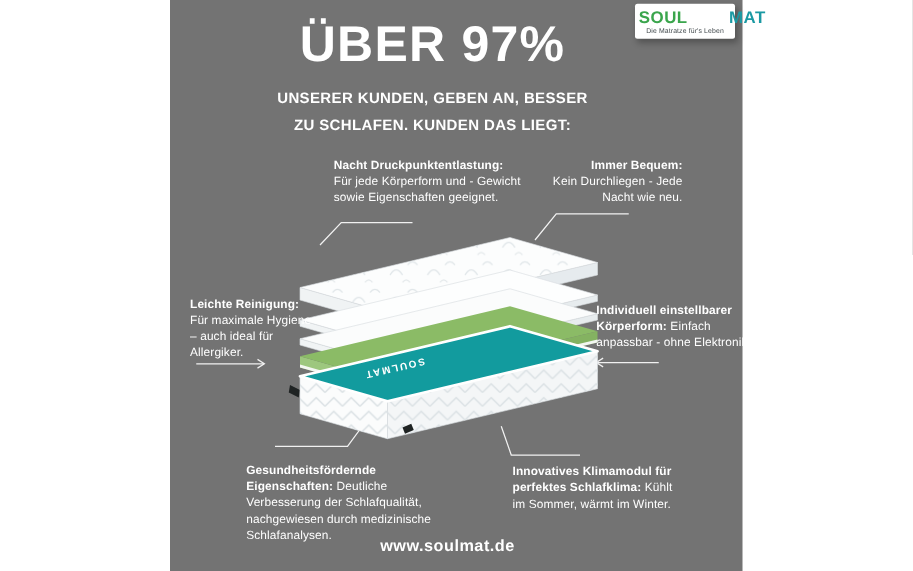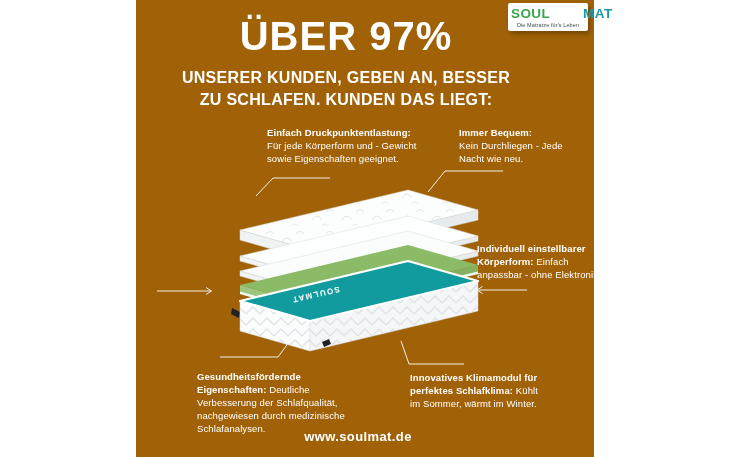--- a/index.html
+++ b/index.html
@@ -1,37 +1,37 @@
 <!DOCTYPE html>
 <html><head>
 <meta charset="utf-8">
 <style>
   * { margin:0; padding:0; box-sizing:border-box; }
   html,body { background:#ffffff; }
   body { font-family:"Liberation Sans", sans-serif; }
   .page { position:relative; width:730px; height:457px; background:#ffffff; overflow:hidden; margin:0 auto; }
-  .canvas { position:absolute; left:136px; top:0; width:458px; height:457px; background:#a16207; }
+  .canvas { position:absolute; left:136px; top:0; width:458px; height:457px; background:#737373; }
 
   .title { position:absolute; top:14px; left:0; width:420px; text-align:center;
            color:#fff; font-size:40px; font-weight:bold; letter-spacing:1px; }
   .subtitle { position:absolute; top:67px; left:0; width:420px; text-align:center;
-              color:#fff; font-size:16px; font-weight:bold; letter-spacing:.3px; line-height:22px; }
+              color:#fff; font-size:12px; font-weight:bold; letter-spacing:.3px; line-height:22px; }
 
   .logo { position:absolute; top:3px; right:6px; width:80px; background:#fff; border-radius:2px;
           padding:4px 3px 3px; text-align:center; box-shadow:2px 3px 5px rgba(0,0,0,.28); }
   .logo-main { font-size:13.5px; font-weight:bold; letter-spacing:.4px; line-height:14px; }
   .logo-soul { color:#3aa54c; } .logo-mat { color:#1b99a3;padding-left:33px; }
   .logo-tagline { font-size:5.5px; color:#424a4d; margin-top:1px; letter-spacing:.1px; }
 
   .callout { position:absolute; color:#fff; font-size:9.5px; line-height:13px; letter-spacing:.1px; }
   .c-title { font-weight:bold; }
   .block .c-title { display:block; }
 
   .co-druckpunkt { left:131px; top:126px; width:150px; }
-  .co-bequem     { left:323px; top:126px; width:112px; }
+  .co-bequem     { left:298px; top:126px; width:112px;text-align:right; }
   .co-reinigung  { left:16px;  top:237px; width:102px; }
   .co-haertegrad { left:341px; top:242px; width:126px; }
   .co-gesundheit { left:61px;  top:370px; width:172px; }
   .co-klima      { left:274px; top:371px; width:132px; }
 
   .lines, .mattress-svg { position:absolute; }
   .lines { left:0; top:0; width:458px; height:457px; }
   .mattress-svg { left:82px; top:184px; width:272px; height:170px; }
 
   .footer { position:absolute; top:429px; left:0; width:444px; text-align:center;
@@ -118,29 +118,33 @@
         <polygon points="22,117 92,137 92,167 22,147" fill="url(#quilt)"></polygon>
         <polygon points="92,137 260,97 260,127 92,167" fill="#f4f6f7" stroke="#d9dee1" stroke-width="0.5"></polygon>
         <polygon points="92,137 260,97 260,127 92,167" fill="url(#quilt)"></polygon>
         <polygon points="104,158 111,155 113,160 106,163" fill="#1f2323"></polygon>
         <polygon points="22,117 92,137 260,97 190,77" fill="#129b9e" stroke="#ffffff" stroke-width="2.2" stroke-linejoin="round"></polygon>
         <text x="97" y="108" transform="rotate(167 97 108)" text-anchor="middle" font-size="8" font-weight="bold" letter-spacing="1.5" fill="#ffffff">SOULMAT</text>
       </g>
     </svg>
 
     <div class="callout block co-druckpunkt">
-      <span class="c-title">Einfach Druckpunktentlastung:</span>
+      <span class="c-title">Nacht Druckpunktentlastung:</span>
       <span class="c-body">Für jede Körperform und - Gewicht sowie Eigenschaften geeignet.</span>
     </div>
 
     <div class="callout block co-bequem">
       <span class="c-title">Immer Bequem:</span>
       <span class="c-body">Kein Durchliegen - Jede Nacht wie neu.</span>
     </div>
 
+    <div class="callout block co-reinigung">
+      <span class="c-title">Leichte Reinigung:</span>
+      <span class="c-body">Für maximale Hygiene – auch ideal für Allergiker.</span>
+    </div>
 
     <div class="callout co-haertegrad">
       <span class="c-title">Individuell einstellbarer Körperform:</span>
       <span class="c-body">Einfach anpassbar - ohne Elektronik.</span>
     </div>
 
     <div class="callout co-gesundheit">
       <span class="c-title">Gesundheitsfördernde Eigenschaften:</span>
       <span class="c-body">Deutliche Verbesserung der Schlafqualität, nachgewiesen durch medizinische Schlafanalysen.</span>
     </div>

